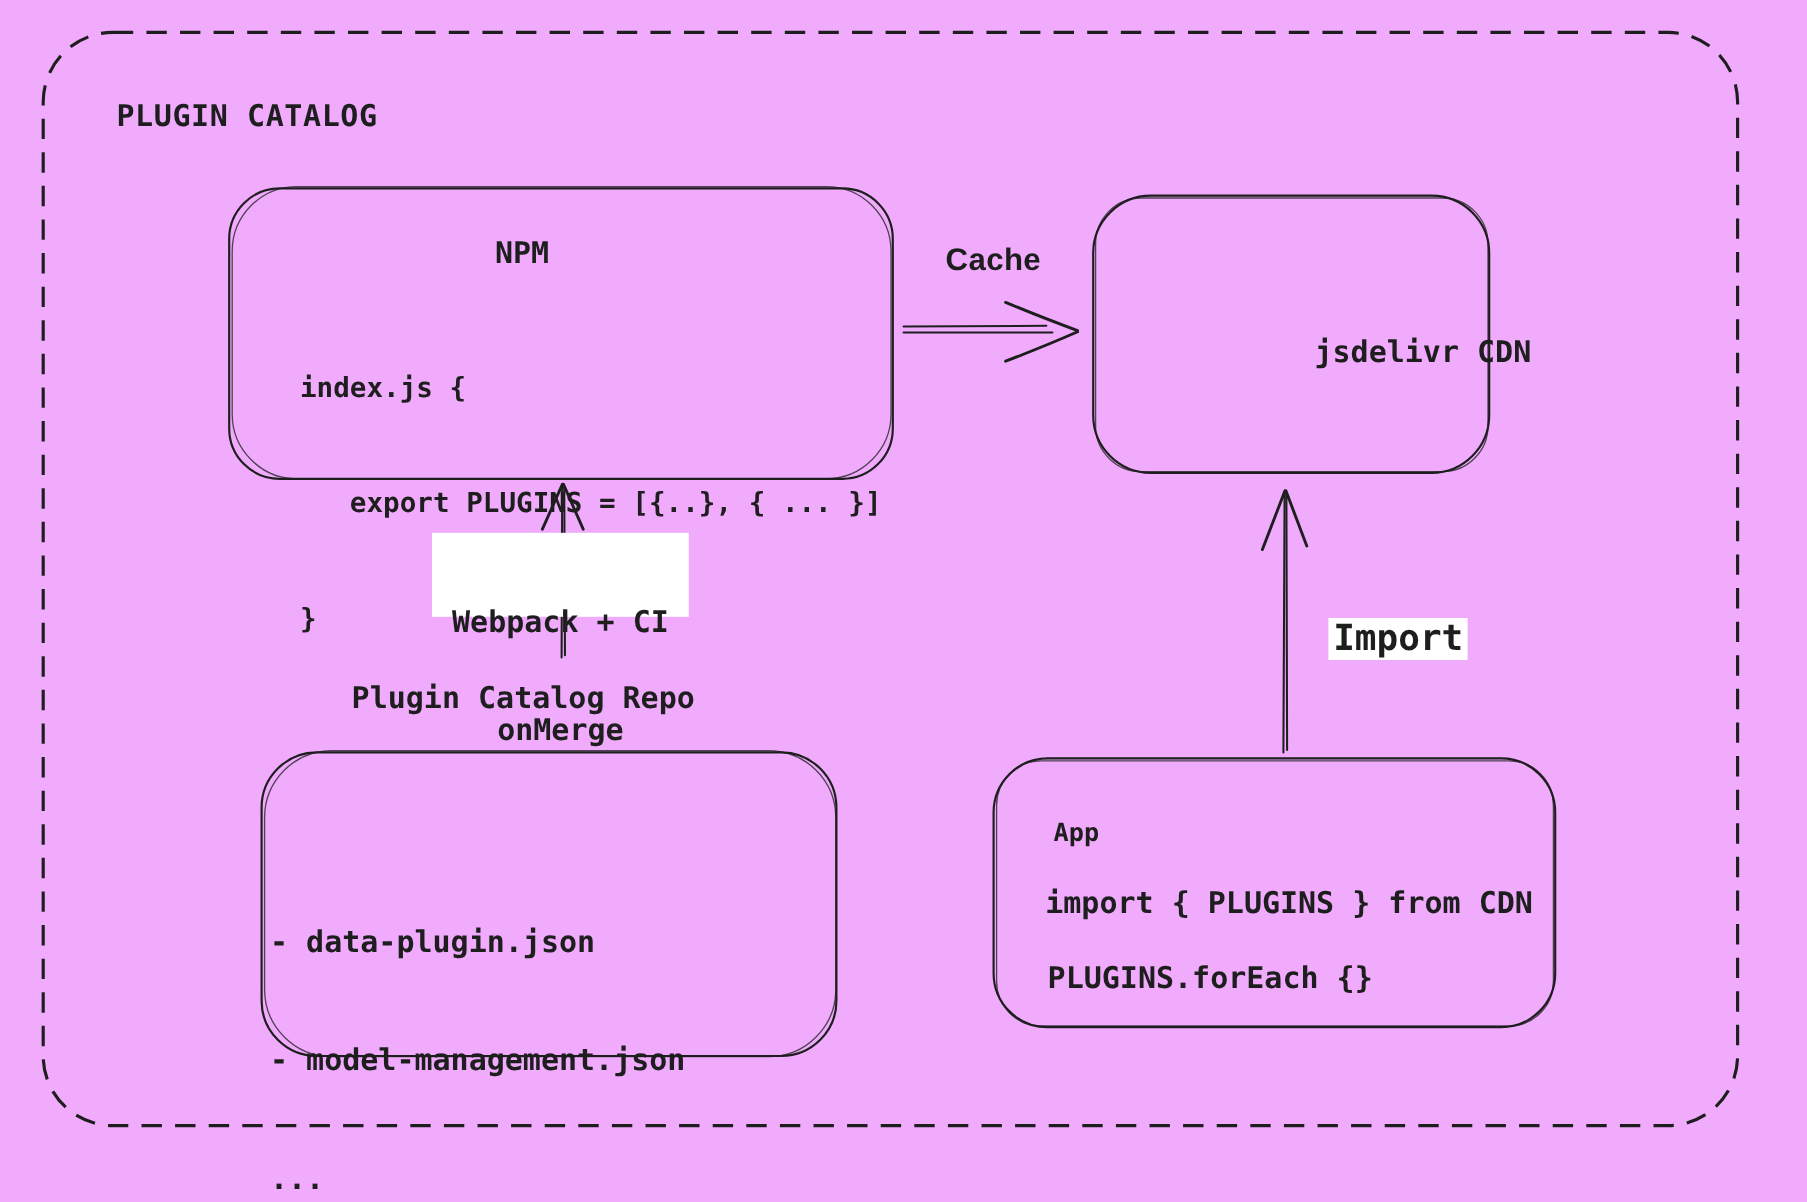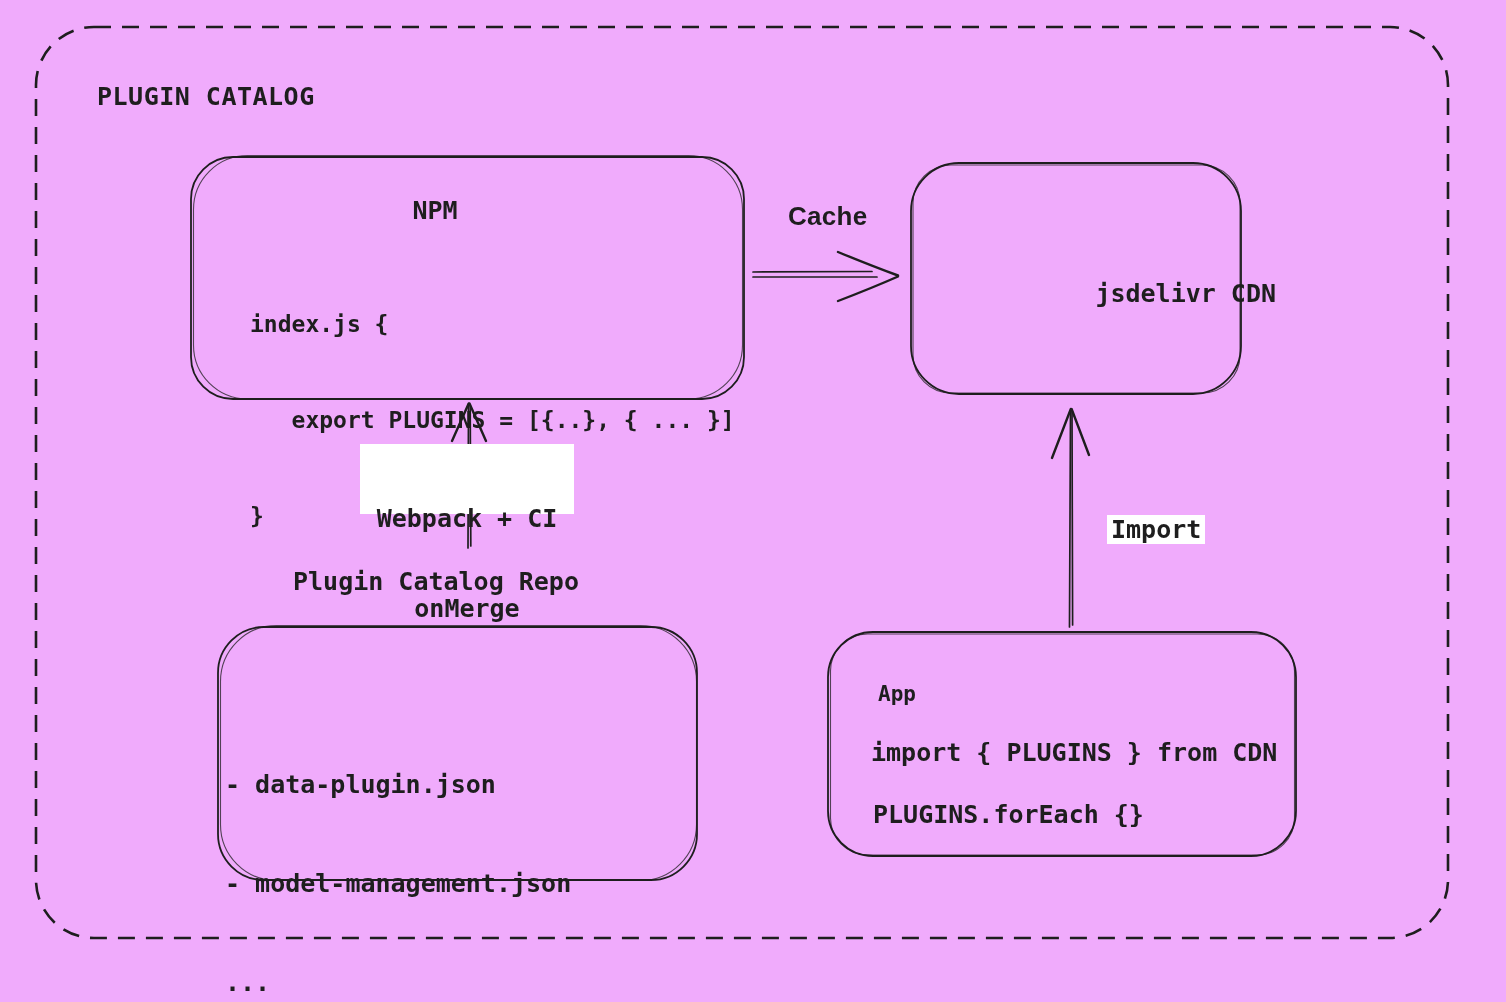--- a/index.html
+++ b/index.html
@@ -29,21 +29,21 @@
     font-family: "Liberation Sans", sans-serif; font-weight: 700;
     letter-spacing: 0.3px;
   }
   .webpack-label {
     left: 360px; top: 444px; width: 214px; height: 70px;
     font-size: 25px; line-height: 30px; text-align: center;
     background: #ffffff;
   }
   .repo-title { left: 290px; top: 567px; width: 292px; font-size: 25px; text-align: center; }
   .repo-list { left: 225px; top: 702px; font-size: 25px; line-height: 33px; }
-  .import-label { left: 1107px; top: 515px; font-size: 25px; background: #ffffff; padding: 0 4px; }
+  .import-label { left: 1107px; top: 515px; font-size: 30px; background: #ffffff; padding: 0 4px; }
   .app-title { left: 863px; top: 682px; font-size: 21px; margin-left: 15px; }
   .app-code-1 { left: 861px; top: 738px; font-size: 25px; margin-left: 10px; }
   .app-code-2 { left: 861px; top: 800px; font-size: 25px; margin-left: 12px; }
 
   .stroke-main { fill: none; stroke: #1e1e1e; stroke-width: 1.8; stroke-linecap: round; }
   .stroke-echo { fill: none; stroke: #1e1e1e; stroke-width: 1.1; stroke-linecap: round; opacity: 0.75; }
   .arrow-line  { fill: none; stroke: #1e1e1e; stroke-width: 1.7; stroke-linecap: round; }
   .arrow-head  { fill: none; stroke: #1e1e1e; stroke-width: 2.4; stroke-linecap: round; stroke-linejoin: round; }
   .outer-dashed {
     fill: none; stroke: #1e1e1e; stroke-width: 2.6;

